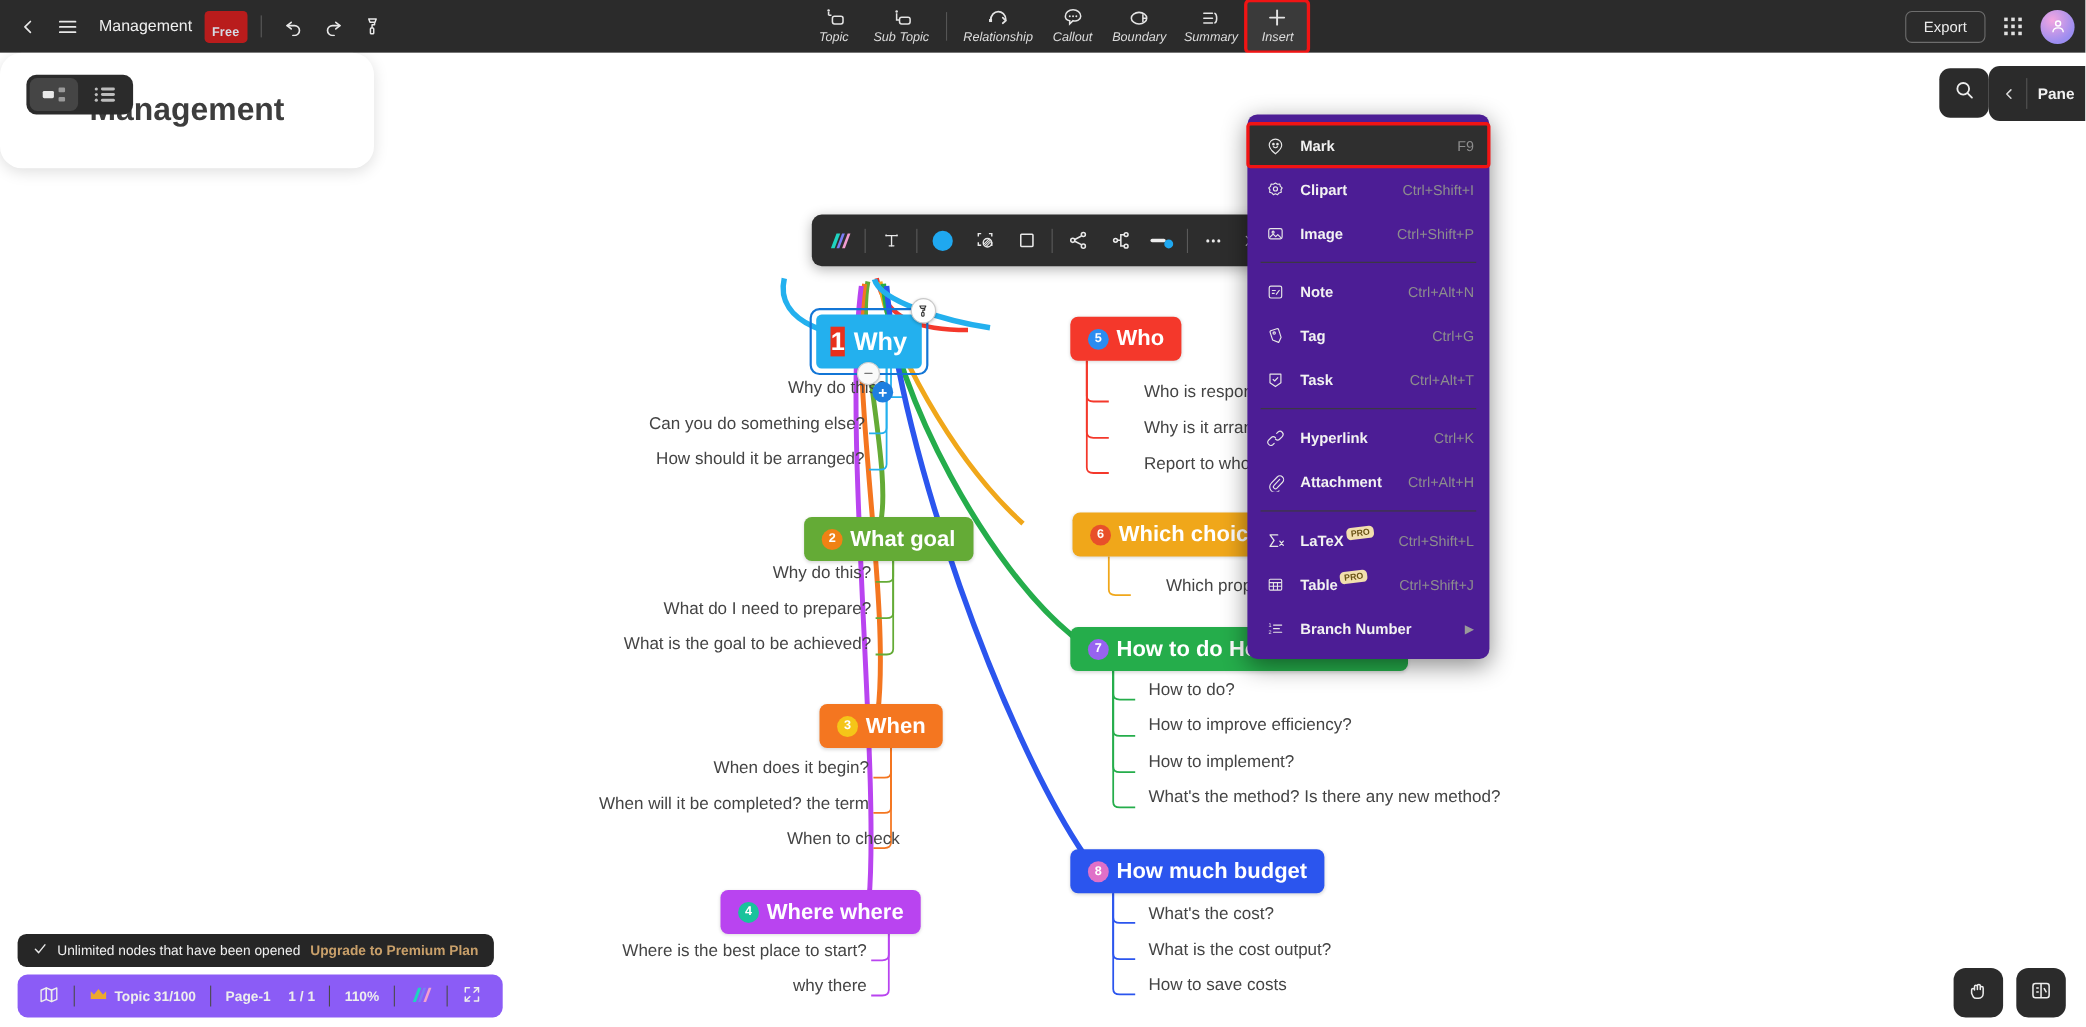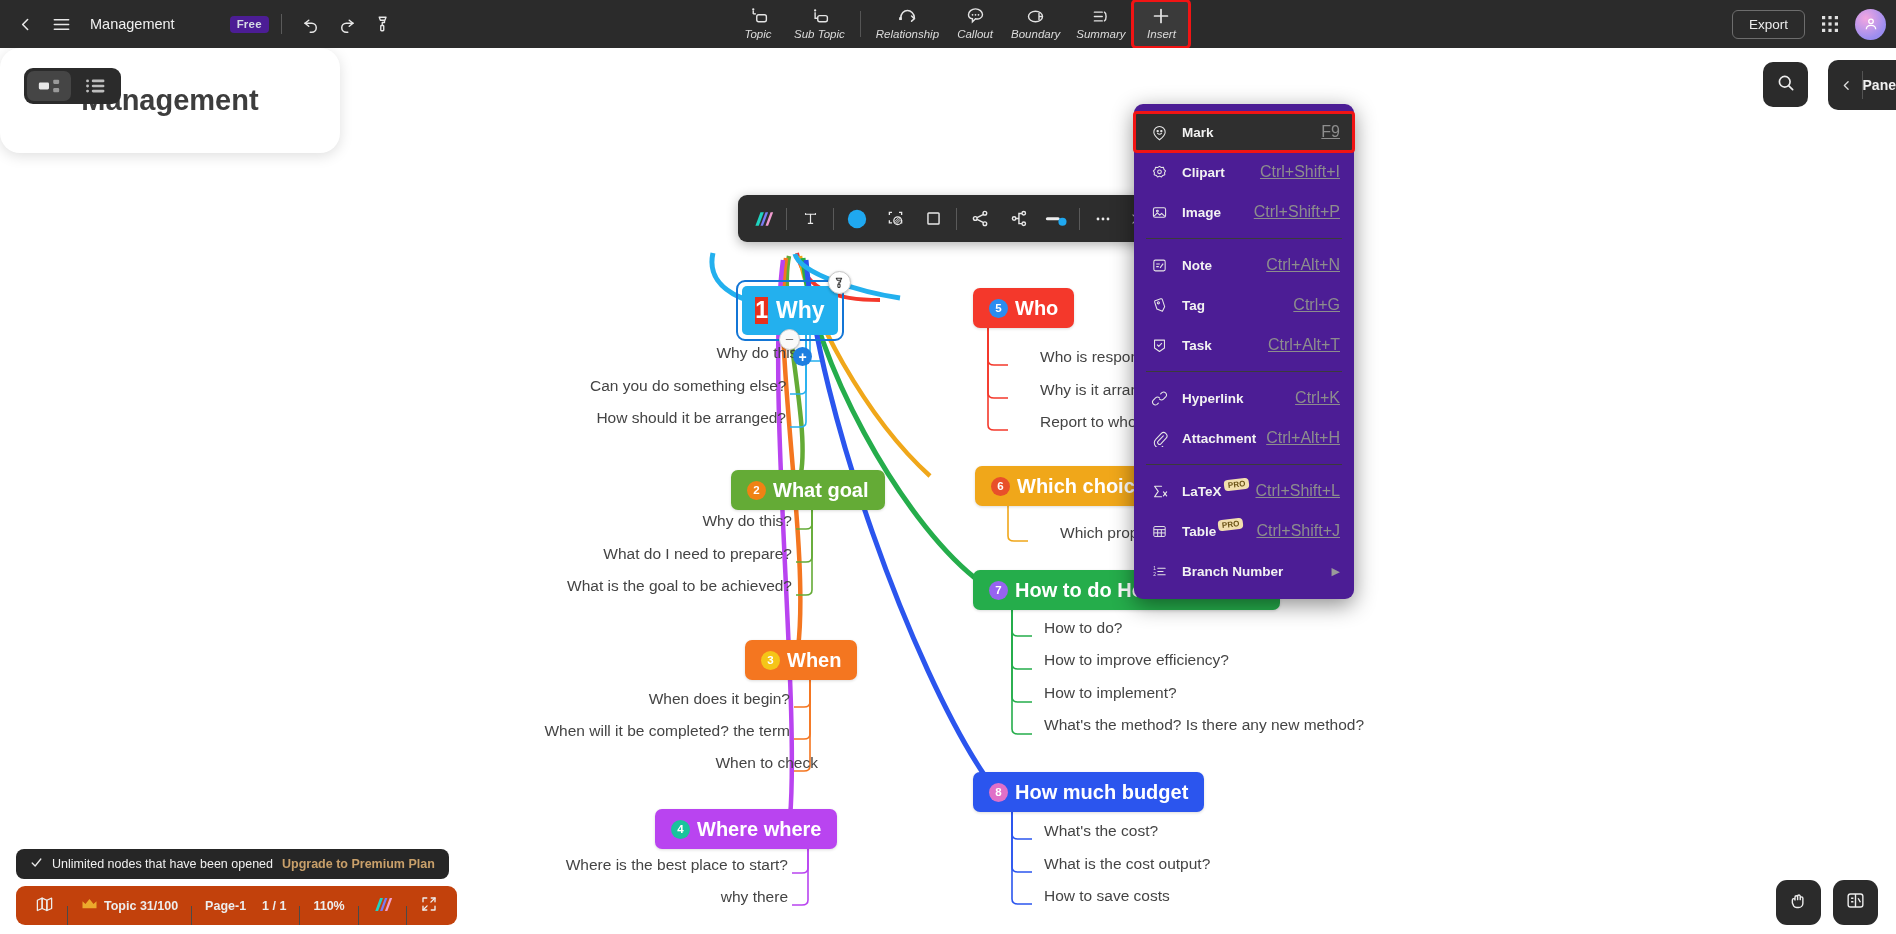--- a/index.html
+++ b/index.html
@@ -17,22 +17,22 @@
     position: absolute; top:0; left:0; width:1896px; height:48px;
     background:#2b2b2b; display:flex; align-items:center;
   }
   .tb-left { display:flex; align-items:center; height:48px; padding-left:8px; gap:2px; }
   .tb-icnbtn {
     width:34px; height:34px; border-radius:6px; display:flex;
     align-items:center; justify-content:center; color:#e8e8e8; cursor:pointer;
   }
   .doc-title { color:#f0f0f0; font-size:14.5px; margin:0 9px 0 10px; white-space:nowrap; }
   .free-badge {
-    background:#4c1d95; color:#d5dbe4; font-size:11.5px; font-weight:bold;
-    border-radius:4px; padding:2px 7px 3px; letter-spacing:.2px;margin-left:44px;
+    background:#b91c1c; color:#d5dbe4; font-size:11.5px; font-weight:bold;
+    border-radius:4px; padding:14px 7px 3px; letter-spacing:.2px;
   }
   .tb-divider { width:1px; height:20px; background:#5a5a5a; margin:0 10px; }
 
   .tb-center {
     position:absolute; left:730px; top:0; height:48px;
     display:flex; align-items:flex-start; gap:0;
   }
   .tool {
     width:auto; min-width:56px; padding:4px 8px 0; height:46px;
     display:flex; flex-direction:column; align-items:center; justify-content:flex-start;
@@ -77,21 +77,21 @@
     position:absolute; right:88px; top:14px; width:45px;height:45px;border-radius:10px;
     background:#2b2b2b;display:flex;align-items:center;justify-content:center;cursor:pointer;z-index:6;
   }
   
   .rpanel{
     position:absolute; right:0; top:12px; height:50px; background:#2b2b2b;
     border-radius:10px 0 0 10px; display:flex;align-items:center; z-index:6; padding-left:4px;
   }
   .rp-arrow{width:30px;height:50px;display:flex;align-items:center;justify-content:center;color:#ddd;cursor:pointer;}
   .rp-sep{width:1px;height:28px;background:#545454;}
-  .rp-label{color:#f0f0f0;font-size:14px;font-weight:bold;padding:0 0;white-space:nowrap;}
+  .rp-label{color:#f0f0f0;font-size:14px;font-weight:bold;padding:0 10px;white-space:nowrap;}
 
   
   .node {
     position:absolute; display:flex; align-items:center; gap:7px;
     border-radius:7px; color:#fff; font-weight:bold; white-space:nowrap; cursor:pointer; z-index:3;
     box-shadow:0 1px 3px rgba(0,0,0,.14);
   }
   .node .badge {
     width:19px;height:19px;border-radius:50%;display:flex;align-items:center;justify-content:center;
     font-size:11.5px;font-weight:bold;color:#fff;flex:none;
@@ -146,41 +146,41 @@
   
   .menu{
     position:absolute; left:1134px; top:56px; width:220px; background:#4c1d95;
     border-radius:9px; padding:8px 0; z-index:20; box-shadow:0 6px 22px rgba(0,0,0,.45);
   }
   .mi{
     display:flex;align-items:center; height:40px; padding:0 14px; cursor:pointer; position:relative;
   }
   .mi .mico{width:22px;display:flex;align-items:center;justify-content:center;color:#e6e6e6;flex:none;}
   .mi .mlabel{color:#f2f2f2;font-size:13.5px;font-weight:bold;margin-left:12px;}
-  .mi .mkey{margin-left:auto;color:#8d8d8d;font-size:16px;text-decoration:underline;}
+  .mi .mkey{margin-left:auto;color:#8d8d8d;font-size:13px;}
   .mi .chev{margin-left:auto;color:#9a9a9a;font-size:11px;}
   .pro{
     background:#f2dfae;color:#6a5316;font-size:8px;font-weight:bold;border-radius:4px;
     padding:1px 4px;margin-left:2px;position:relative;top:-7px;transform:rotate(-7deg);display:inline-block;
   }
   .msep{height:1px;background:#3b3b3b;margin:6px 12px;}
   .mi.highlight{ outline:3px solid #f11414; outline-offset:-2px; border-radius:3px; background:#2f2f2f; }
 
   
   .toast{
     position:absolute; left:16px; bottom:55px; height:30px; background:#262626;
     border-radius:8px; display:flex;align-items:center;padding:0 14px;gap:9px; z-index:9;
   }
   .toast .chk{color:#e9e9e9;font-size:13px;}
   .toast .t1{color:#f0f0f0;font-size:12.5px;font-weight:normal;}
   .toast .t2{color:#c9a06a;font-size:12.5px;cursor:pointer;font-weight:bold;}
 
   .statusbar{
-    position:absolute; left:16px; bottom:9px; height:39px; background:#c2410c;
-    border-radius:9px; display:flex;align-items:flex-end; padding:0 6px; z-index:9;
+    position:absolute; left:16px; bottom:9px; height:39px; background:#8b5cf6;
+    border-radius:9px; display:flex;align-items:center; padding:0 6px; z-index:9;
   }
   .sb-item{display:flex;align-items:center;gap:6px;color:#ededed;font-size:12.5px;font-weight:bold;padding:0 13px;height:39px;cursor:pointer;white-space:nowrap;}
   .sb-sep{width:1px;height:19px;background:#4a4a4a;}
 
   .fab-right{position:absolute;right:18px;bottom:9px;display:flex;gap:12px;z-index:9;}
   .fab{width:45px;height:45px;border-radius:11px;background:#2b2b2b;display:flex;align-items:center;justify-content:center;cursor:pointer;}
 </style>
 </head>
 <body>
 

